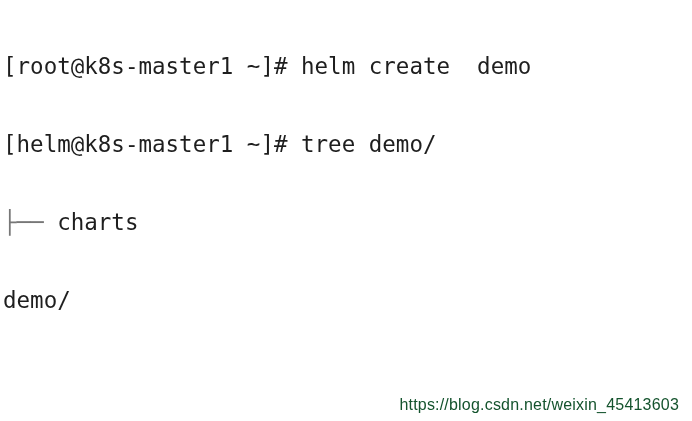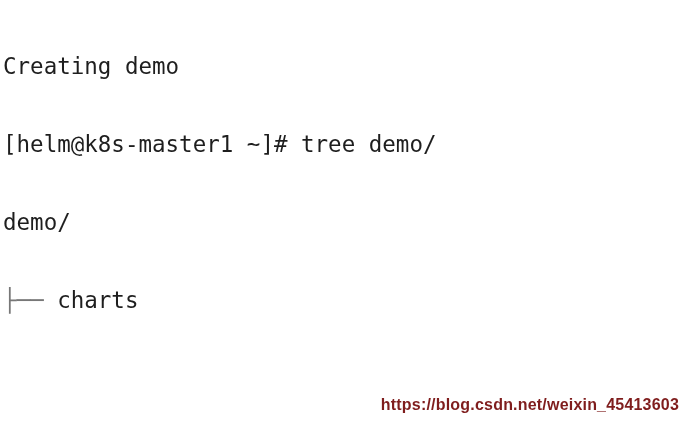--- a/index.html
+++ b/index.html
@@ -33,35 +33,34 @@
   }
   .term-line .txt {
     color: #1e1e1e;
   }
   .watermark {
     position: absolute;
     right: 13px;
     bottom: 7px;
     font-family: "Liberation Sans", "DejaVu Sans", sans-serif;
     font-size: 16px;
-    color: #7f1d1d;
+    color: #14532d;
     letter-spacing: 0.2px;
     white-space: nowrap;
-    font-weight: bold;
   }
 </style>
 </head>
 <body>
 
 <div class="screen">
   <div class="terminal">
-    <div class="term-line"><span class="pre"></span><span class="txt">Creating demo</span></div>
+    <div class="term-line"><span class="pre"></span><span class="txt">[root@k8s-master1 ~]# helm create  demo</span></div>
     <div class="term-line"><span class="pre"></span><span class="txt">[helm@k8s-master1 ~]# tree demo/</span></div>
+    <div class="term-line"><span class="pre">├── </span><span class="txt">charts</span></div>
     <div class="term-line"><span class="pre"></span><span class="txt">demo/</span></div>
-    <div class="term-line"><span class="pre">├── </span><span class="txt">charts</span></div>
     
     
     
     
     
     
     
     
     
     

